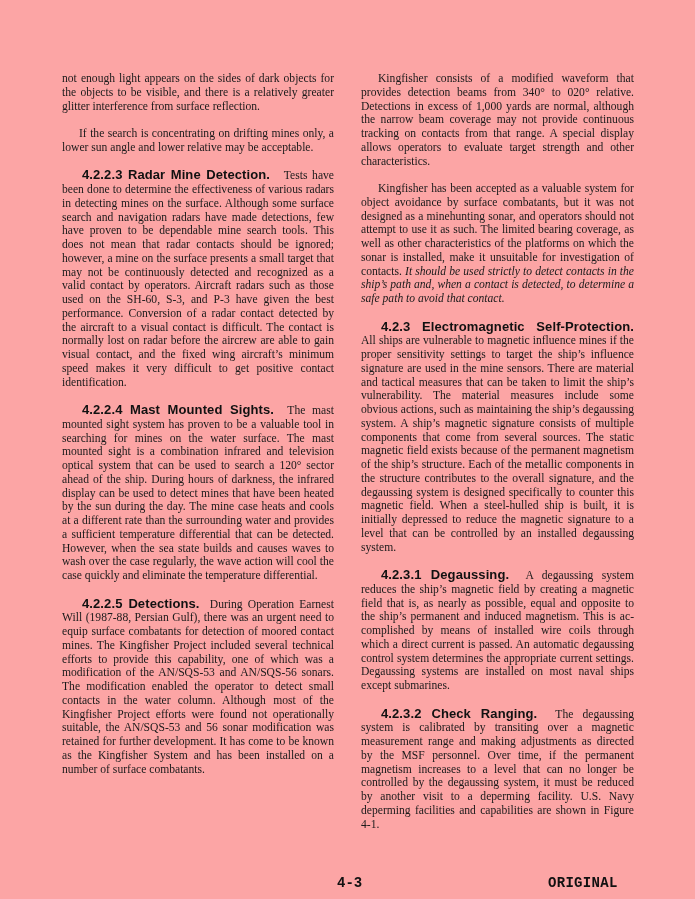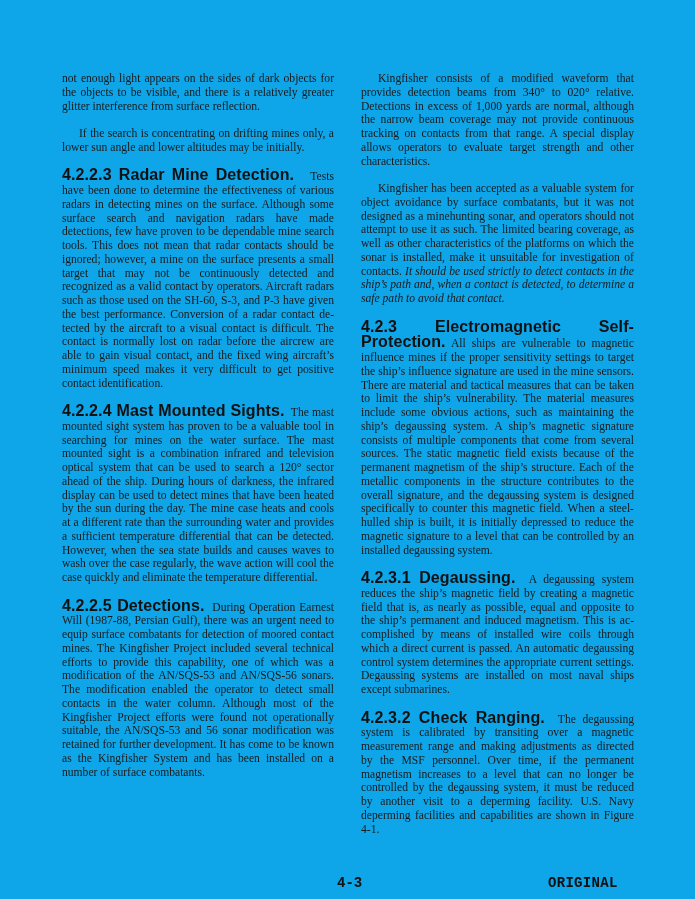--- a/index.html
+++ b/index.html
@@ -1,48 +1,48 @@
 <!DOCTYPE html>
 <html><head>
 <meta charset="utf-8">
 <style>
   html, body { margin: 0; padding: 0; background: #ffffff; }
   body { width: 695px; height: 899px; position: relative; overflow: hidden; }
-  .page { position: absolute; left: 0; top: 0; width: 695px; height: 899px; background: #0ea5e9; }
+  .page { position: absolute; left: 0; top: 0; width: 695px; height: 899px; background: #fca5a5; }
   .col {
     position: absolute; top: 72px;
     font-family: "Liberation Serif", serif;
     font-size: 11.6px; line-height: 13.75px; color: #1a1a1a;
     text-align: justify; hyphens: manual;
   }
   .col-left { left: 62px; width: 272px; }
   .col-right { left: 361px; width: 273px; }
   p { margin: 0 0 13.75px 0; }
   p.indent { text-indent: 17px; font-family: Liberation Serif, serif; }
   .head {
     font-family: "Liberation Sans", sans-serif; font-weight: bold;
-    font-size: 16px; letter-spacing: 0.1px; color: #111;
+    font-size: 13px; letter-spacing: 0.1px; color: #111; margin-left: 20px;
   }
   .ital { font-style: italic; }
   .footer {
     position: absolute; top: 855px;
     font-family: Liberation Mono, monospace; font-weight: bold;
     font-size: 14px; color: #111; margin-top: 20px;
   }
   .footer-page { left: 337px; }
   .footer-status { left: 548px; letter-spacing: 0.3px; }
 </style>
 </head>
 <body>
 
 <div class="page">
 
   <div class="col col-left">
     <p>not enough light appears on the sides of dark objects for the objects to be visible, and there is a relatively greater glitter interference from surface reflection.</p>
-    <p class="indent">If the search is concentrating on drifting mines only, a lower sun angle and lower altitudes may be initially.</p>
+    <p class="indent">If the search is concentrating on drifting mines only, a lower sun angle and lower relative may be acceptable.</p>
 
     <p>
       <span class="head">4.2.2.3 Radar Mine Detection.</span>&nbsp;&nbsp;
       <span>Tests have been done to determine the effectiveness of various radars in detecting mines on the surface. Although some surface search and navigation radars have made detections, few have proven to be dependable mine search tools. This does not mean that radar contacts should be ignored; however, a mine on the surface presents a small target that may not be continuously detected and recognized as a valid contact by operators. Aircraft radars such as those used on the SH-60, S-3, and P-3 have given the best performance. Conversion of a radar contact de­tected by the aircraft to a visual contact is difficult. The contact is normally lost on radar before the aircrew are able to gain visual contact, and the fixed wing aircraft’s minimum speed makes it very difficult to get positive contact identification.</span>
     </p>
 
     <p>
       <span class="head">4.2.2.4 Mast Mounted Sights.</span>&nbsp;
       <span>The mast mounted sight system has proven to be a valuable tool in searching for mines on the water surface. The mast mounted sight is a combination infrared and television optical system that can be used to search a 120° sector ahead of the ship. Dur­ing hours of darkness, the infrared display can be used to detect mines that have been heated by the sun during the day. The mine case heats and cools at a different rate than the surrounding water and provides a sufficient tempera­ture differential that can be detected. However, when the sea state builds and causes waves to wash over the case regularly, the wave action will cool the case quickly and eliminate the temperature differential.</span>
     </p>

